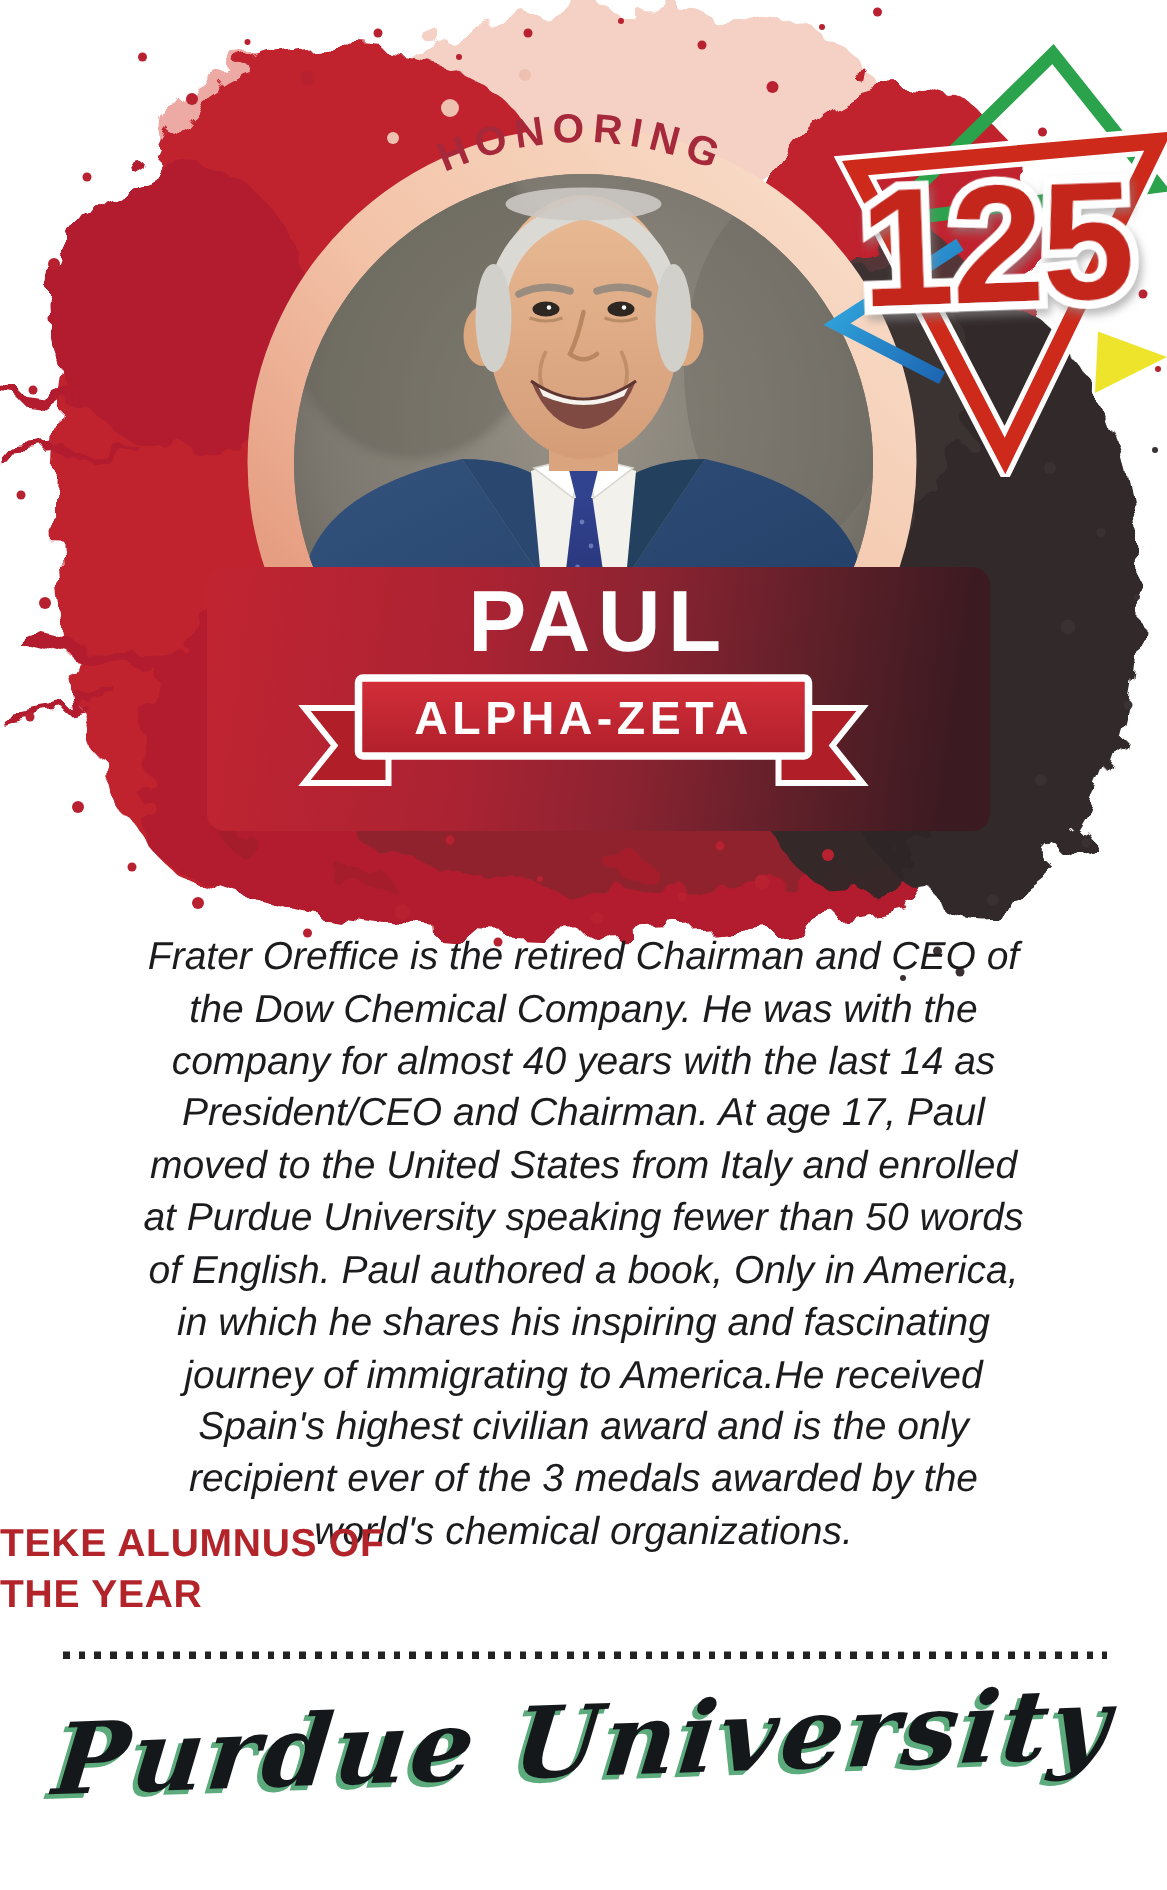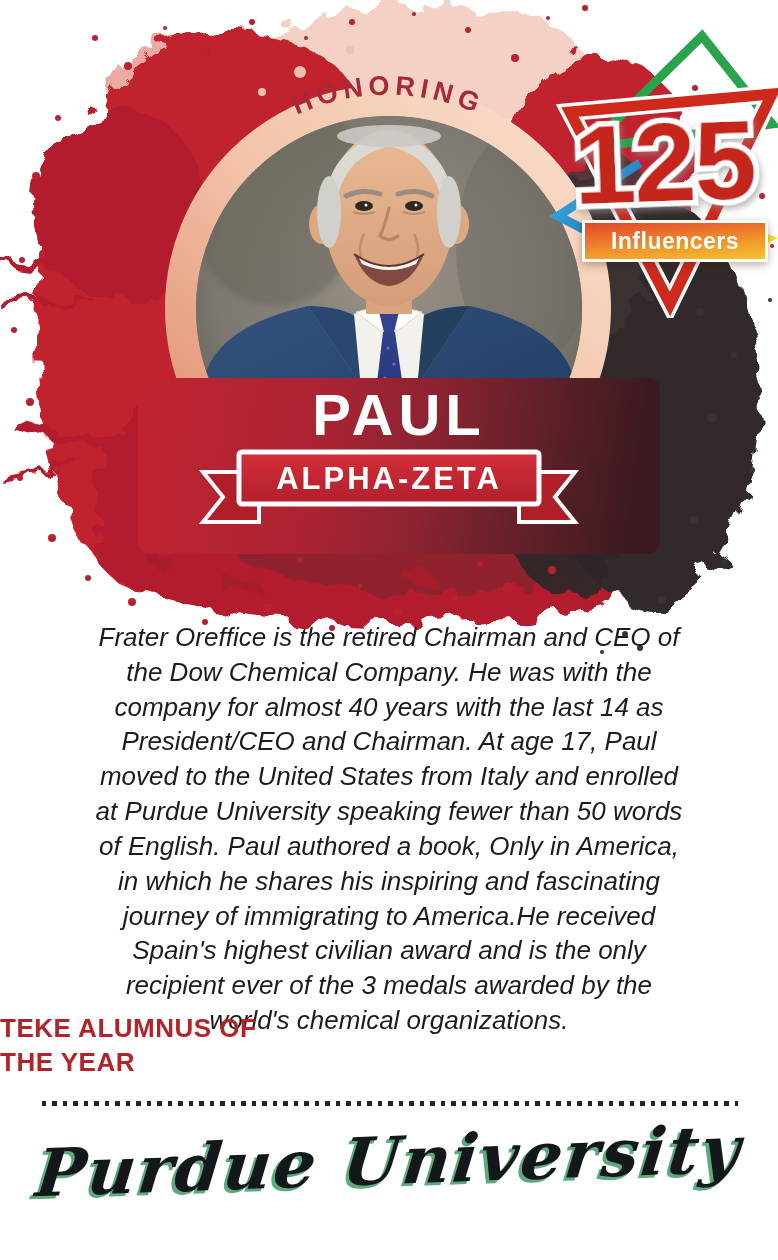--- a/index.html
+++ b/index.html
@@ -319,21 +319,20 @@
           <feDropShadow dx="2" dy="4" stdDeviation="3" flood-color="#8a8a8a" flood-opacity="0.6"></feDropShadow>
         </filter>
       </defs>
       <polygon points="160,10 46,122 230,98" fill="none" stroke="#2ba24c" stroke-width="9"></polygon>
       <polyline points="98,137 16,190 86,226" fill="none" stroke="url(#bluGrad)" stroke-width="9"></polyline>
       <polygon points="190,195 236,212 188,236" fill="#efe42c"></polygon>
       <polygon points="28,86 230,68 128,278" fill="none" stroke="#ffffff" stroke-width="18"></polygon>
       <polygon points="28,86 230,68 128,278" fill="none" stroke="#cd2a1c" stroke-width="11"></polygon>
       <text class="num" x="122" y="175" text-anchor="middle" filter="url(#numShadow)" transform="rotate(-2 122 140)">125</text>
     </svg>
-    <div class="abs influencers">Influencers</div>
   </div>
 
   <div class="abs bio">Frater Oreffice is the retired Chairman and CEO of
 the Dow Chemical Company. He was with the
 company for almost 40 years with the last 14 as
 President/CEO and Chairman. At age 17, Paul
 moved to the United States from Italy and enrolled
 at Purdue University speaking fewer than 50 words
 of English. Paul authored a book, Only in America,
 in which he shares his inspiring and fascinating

